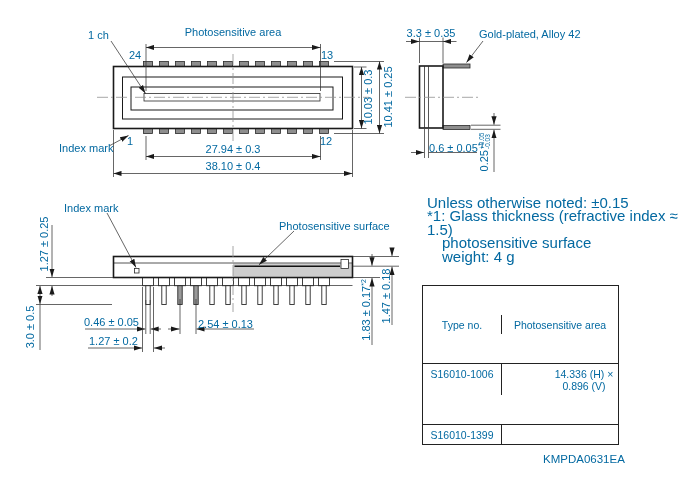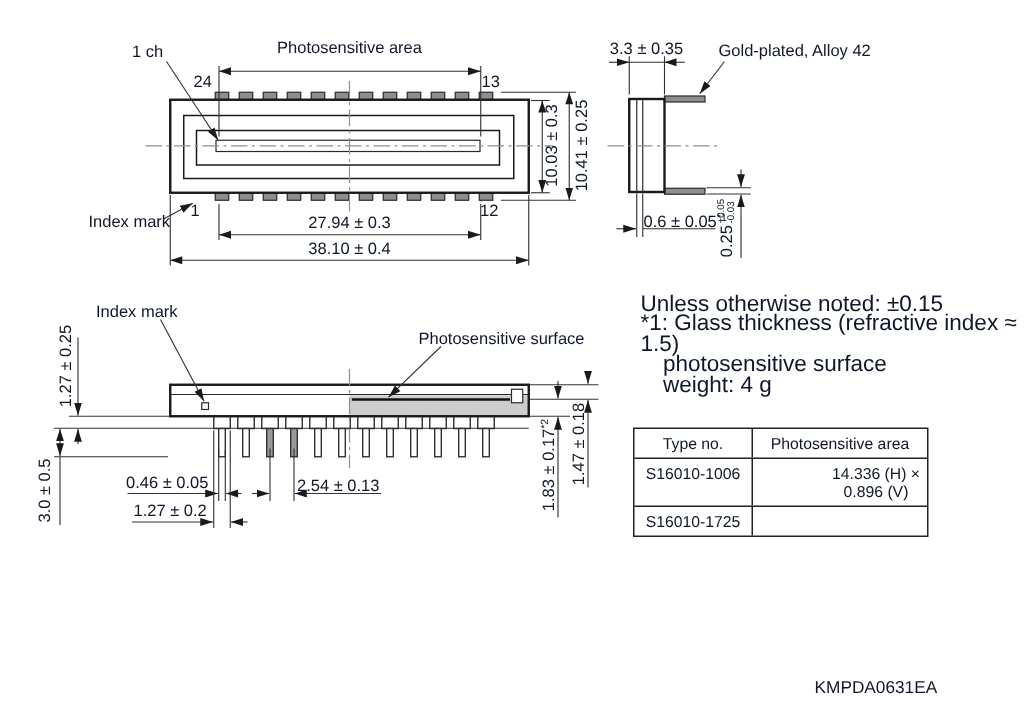--- a/index.html
+++ b/index.html
@@ -1,17 +1,17 @@
 <!DOCTYPE html>
 <html><head>
 <meta charset="utf-8">
 <style>
   html,body{margin:0;padding:0;background:#fff;}
   #stage{position:relative;width:687px;height:480px;background:#ffffff;overflow:hidden;
-         font-family:"Liberation Sans","DejaVu Sans",sans-serif;color:#0f172a;}
+         font-family:"Liberation Sans","DejaVu Sans",sans-serif;color:#0369a1;}
   #linework{position:absolute;left:0;top:0;z-index:0;}
   .txt{position:absolute;white-space:nowrap;font-size:11px;line-height:12px;z-index:2;}
   .ctr{transform:translateX(-50%);}
   .rot{position:absolute;white-space:nowrap;font-size:11px;line-height:12px;z-index:2;
        transform:translate(-50%,-50%) rotate(-90deg);}
   sup.noteref{font-size:7px;line-height:0;vertical-align:4px;}
   .tolstack{display:inline-flex;flex-direction:column;font-size:6.5px;line-height:6.5px;
             margin-left:1px;vertical-align:middle;}
   
   .body-ln{fill:none;stroke:#1a1a1a;stroke-width:1.6;}
@@ -24,21 +24,21 @@
   .grayleg{fill:#9a9a9a;}
   .gray-fill{fill:#cdcdcd;stroke:none;}
   .ps-ln{fill:none;stroke:#111;stroke-width:1.6;}
   .wbox{fill:#fff;stroke:#2a2a2a;stroke-width:.8;}
   
   #notes{position:absolute;left:427px;top:196px;z-index:2;font-size:15px;line-height:13.4px;}
   #notes .indent{padding-left:15px;}
   
   #spec-table{position:absolute;left:422px;top:285px;width:195px;z-index:2;
               border:1.6px solid #222;background:#fff;}
-  .tr{display:grid;grid-template-columns:79px 1fr;}
+  .tr{display:grid;grid-template-columns:79px 1fr;margin-top:29px;}
   .tr + .tr{border-top:1px solid #222;gap:48px;}
   .td{padding:3.5px 1px;text-align:center;font-size:10.5px;line-height:12px;}
   .td:first-child{border-right:1px solid #222;}
   #doc-number{position:absolute;left:543px;top:453px;font-size:11.5px;z-index:2;}
 </style>
 </head>
 <body>
 
 <div id="stage">
 
@@ -251,18 +251,18 @@
   <div id="spec-table">
     <div class="tr">
       <div class="td">Type no.</div>
       <div class="td">Photosensitive area</div>
     </div>
     <div class="tr">
       <div class="td">S16010-1006</div>
       <div class="td">14.336 (H) × 0.896 (V)</div>
     </div>
     <div class="tr">
-      <div class="td">S16010-1725</div>
+      <div class="td">S16010-1399</div>
     </div>
   </div>
 
   <span id="doc-number">KMPDA0631EA</span>
 </div>
 
 </body></html>

